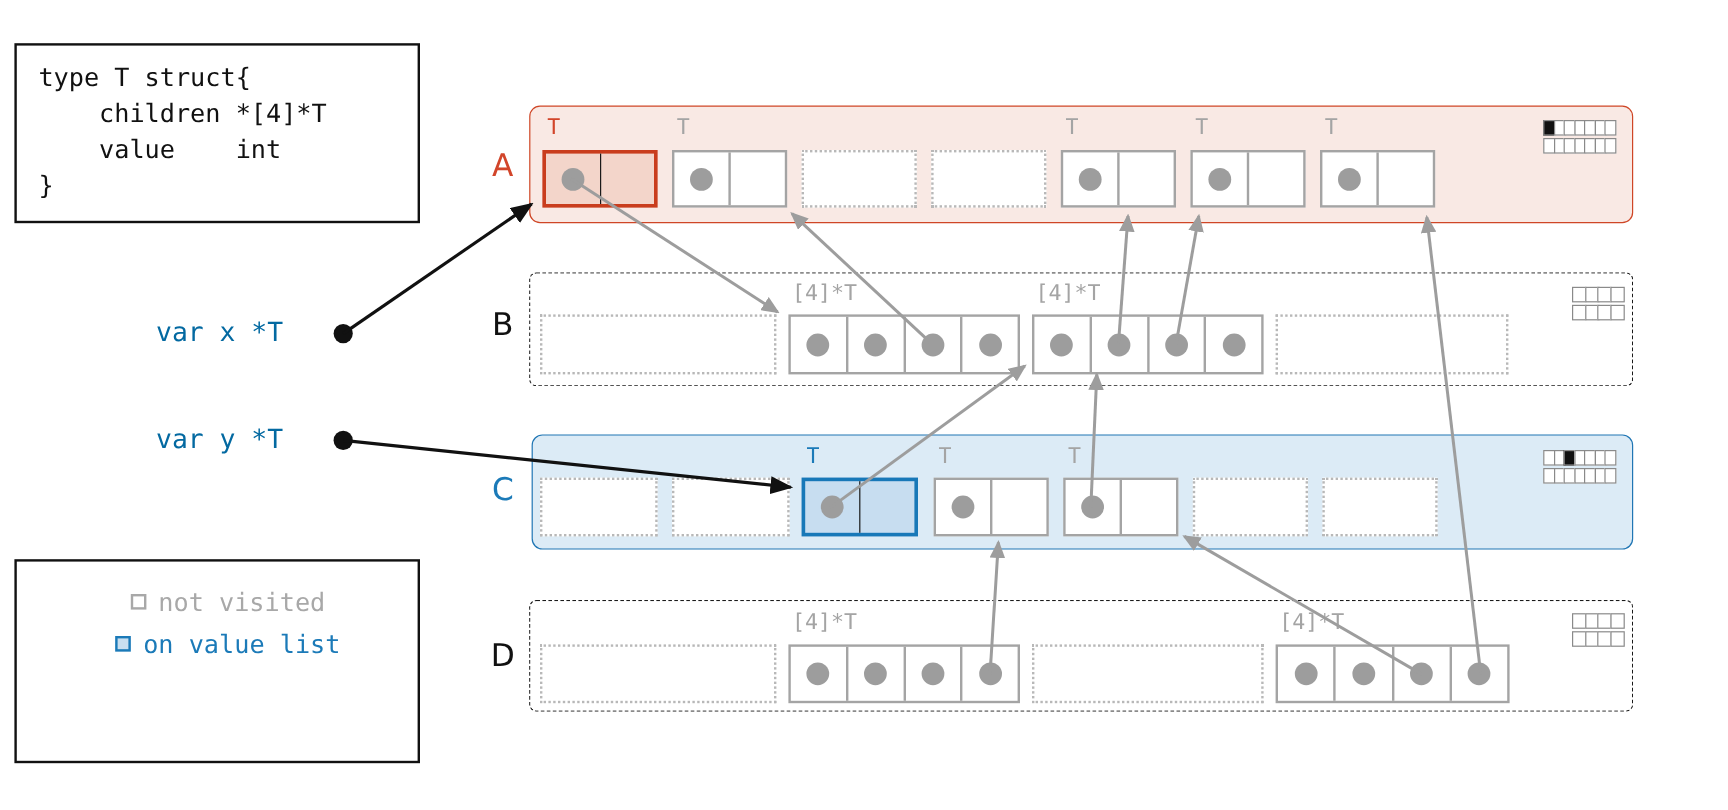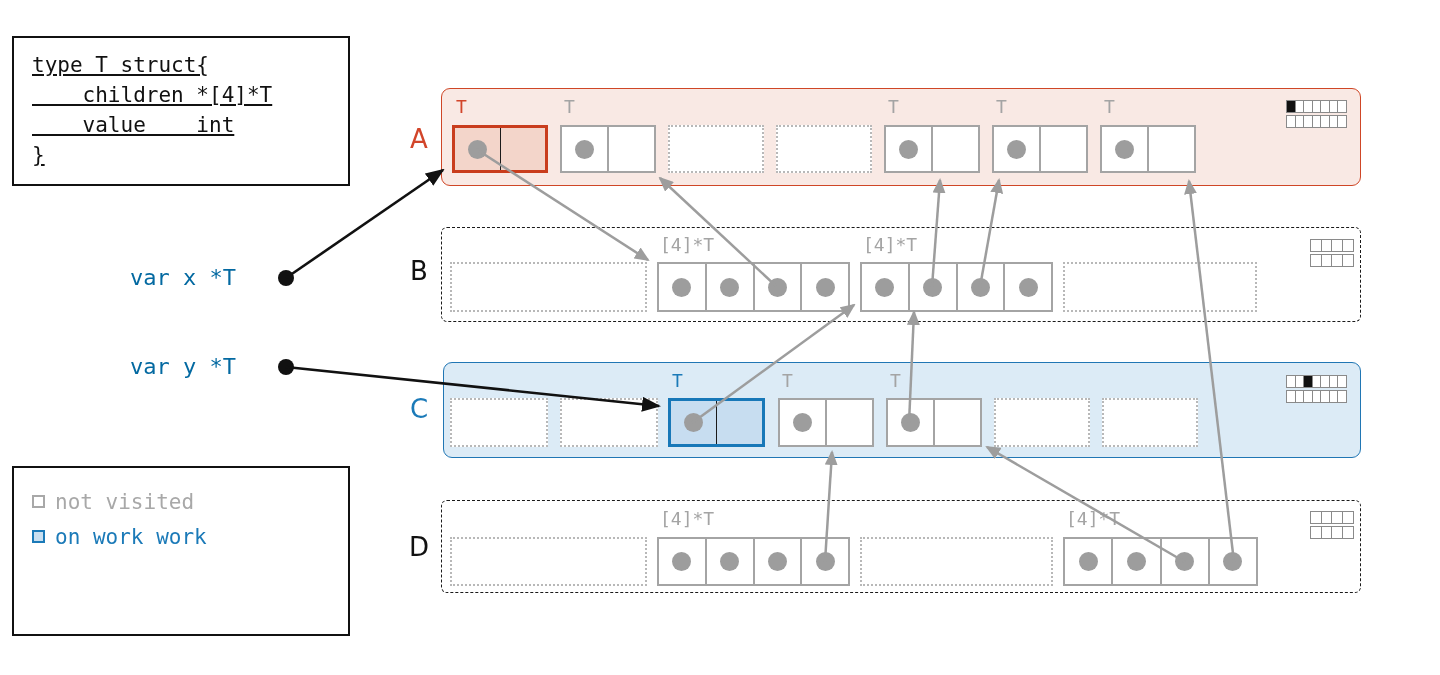--- a/index.html
+++ b/index.html
@@ -1,23 +1,23 @@
 <!DOCTYPE html>
 <html><head>
 <meta charset="utf-8">
 <style>
   html,body{margin:0;padding:0;background:#fff;}
   #stage{position:relative;width:1440px;height:675px;background:#fff;overflow:hidden;
          font-family:"DejaVu Sans Mono",monospace;}
   
   .panel{position:absolute;border:2.5px solid #111;background:#fff;box-sizing:border-box;}
   #code-box{left:12px;top:36px;width:338px;height:150px;padding:12px 0 0 18px;}
-  #code-box pre{margin:0;font:21px/30px "DejaVu Sans Mono",monospace;color:#111;white-space:pre;text-decoration:underline;}
+  #code-box pre{margin:0;font:21px/30px "DejaVu Sans Mono",monospace;color:#111;white-space:pre;}
   #legend-box{left:12px;top:466px;width:338px;height:170px;padding:16px 0 0 16px;}
-  .legend-item{display:flex;align-items:center;height:35px;font:21px "DejaVu Sans Mono",monospace;}
+  .legend-item{display:flex;align-items:center;height:35px;font:21px "DejaVu Sans Mono",monospace;justify-content:center;}
   .swatch{width:13px;height:13px;box-sizing:border-box;margin:0 10px 0 2px;}
   .sw-not{border:2.5px solid #a8a8a8;background:#fff;}
   .sw-work{border:2.5px solid #1b7ab8;background:#c9dff0;}
   .sw-active{border:2.5px solid #d2452a;background:#f5d8ce;}
   .sw-visited{border:2.5px solid #4a4a4a;background:#b9b9b9;}
   .lg-not{color:#a8a8a8;} .lg-work{color:#1b7ab8;} .lg-active{color:#d2452a;} .lg-visited{color:#111;}
   
   .varlabel{position:absolute;font:22px "DejaVu Sans Mono",monospace;color:#0369a1;}
   
   .span-box{position:absolute;box-sizing:border-box;border-radius:9px;}
@@ -64,21 +64,21 @@
   <div class="varlabel" style="left:130px;top:265px;">var x *T</div>
   <div class="varlabel" style="left:130px;top:354px;">var y *T</div>
 
   <div class="panel" id="legend-box">
     <div class="legend-item lg-not">
       <span class="swatch sw-not"></span>
       <span>not visited</span>
     </div>
     <div class="legend-item lg-work">
       <span class="swatch sw-work"></span>
-      <span>on work work</span>
+      <span>on value list</span>
     </div>
   </div>
 
   <div class="rowlabel rl-a" style="left:402px;top:124px;">A</div>
   <div class="span-box" id="span-a"></div>
   <span class="typelabel tl-red" style="left:456px;top:96px;">T</span>
   <span class="typelabel" style="left:564px;top:96px;">T</span>
   <span class="typelabel" style="left:888px;top:96px;">T</span>
   <span class="typelabel" style="left:996px;top:96px;">T</span>
   <span class="typelabel" style="left:1104px;top:96px;">T</span>

